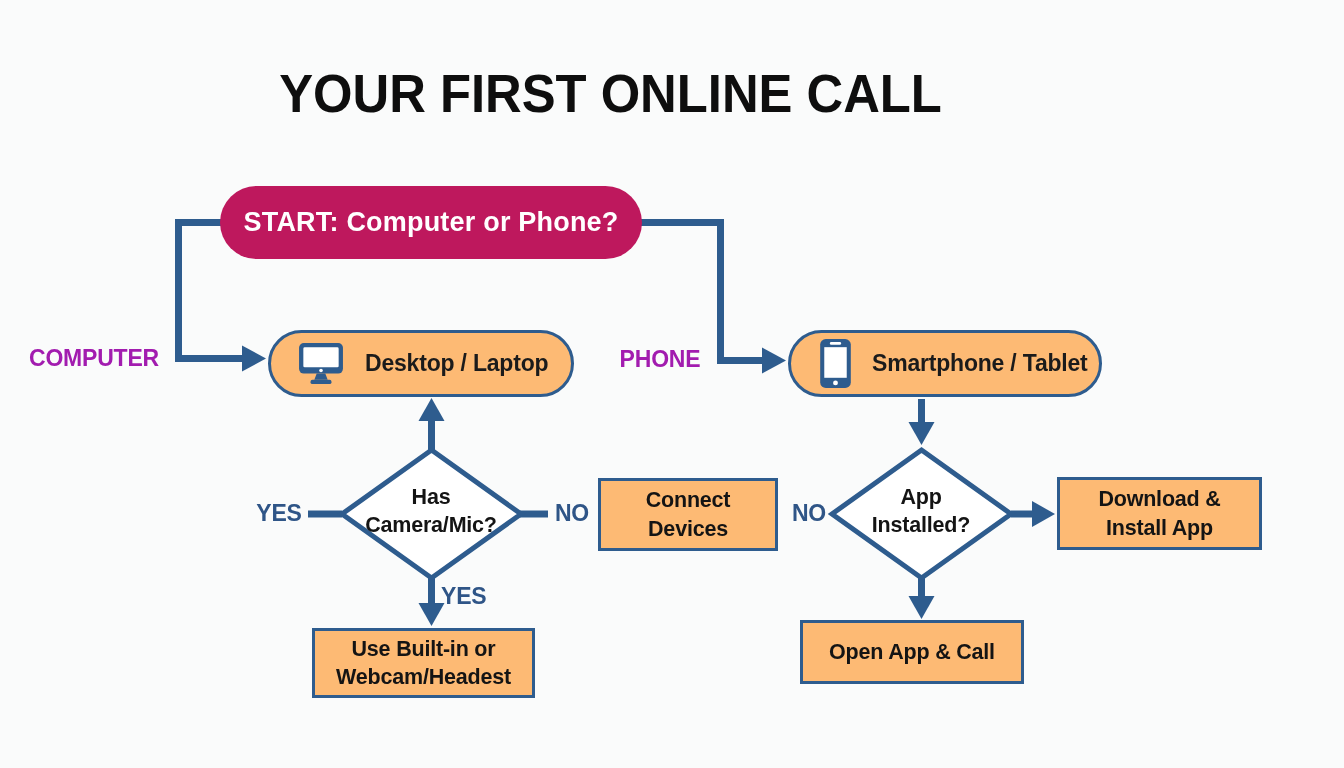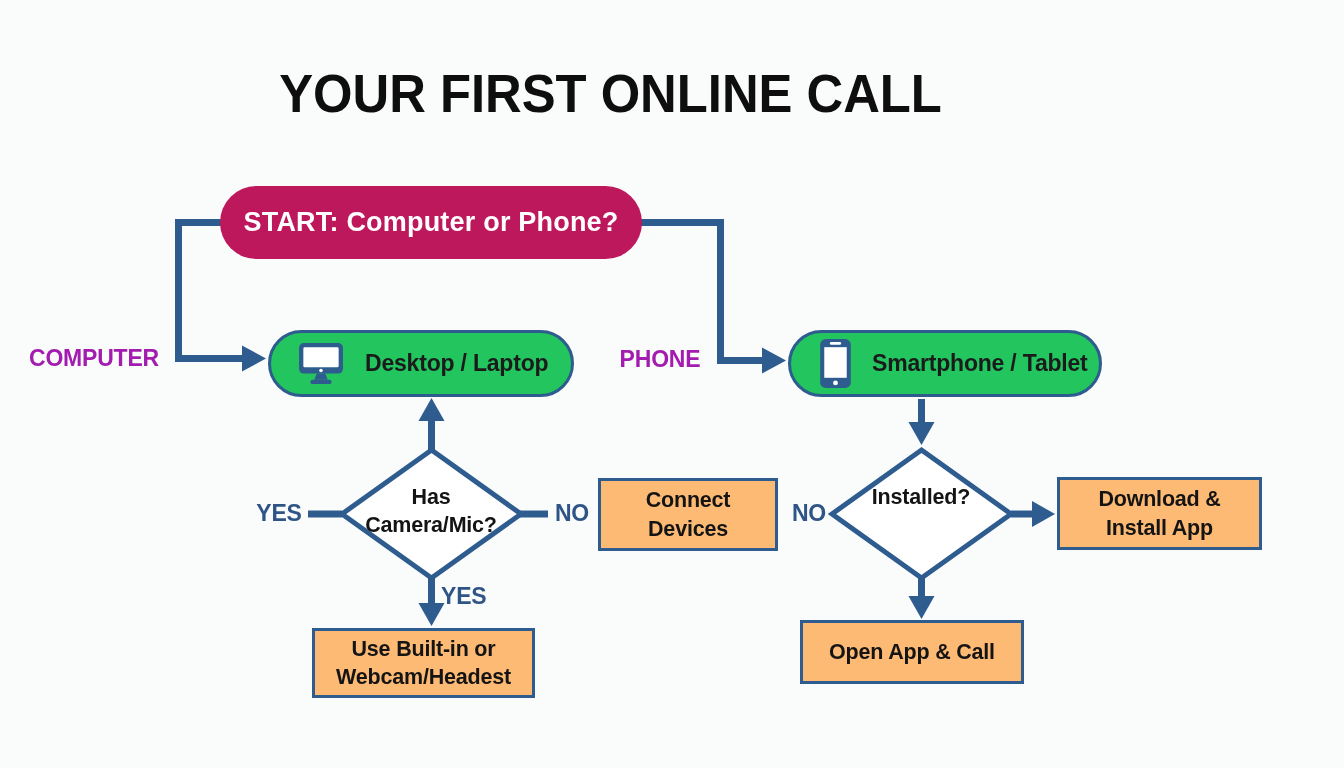--- a/index.html
+++ b/index.html
@@ -20,21 +20,21 @@
   .title span{display:inline-block;transform:scaleX(0.94);transform-origin:center;}
 
   .pill{
     left:220px;top:186px;width:422px;height:73px;border-radius:37px;
     background:#be185d;color:#ffffff;
     display:flex;align-items:center;justify-content:center;
     font-size:27px;font-weight:700;letter-spacing:0.2px;
   }
 
   .oval{
-    background:#22c55e;border:3.5px solid #2e5c8e;border-radius:34px;
+    background:#fdba74;border:3.5px solid #2e5c8e;border-radius:34px;
     display:flex;align-items:center;
     color:#1b1b1b;font-weight:700;font-size:23px;letter-spacing:-0.2px;
   }
   .oval-desktop{left:268px;top:330px;width:306px;height:67px;padding-left:27px;}
   .oval-phone{left:788px;top:330px;width:314px;height:67px;padding-left:29px;}
   .oval .icon{flex:0 0 auto;display:flex;align-items:center;justify-content:center;}
   .oval .lbl{margin-left:21px;white-space:nowrap;}
 
   .branch-label{
     position:absolute;z-index:2;color:#a21caf;font-weight:700;font-size:23px;
@@ -145,20 +145,21 @@
       </svg>
     </span>
     <span class="lbl">Smartphone / Tablet</span>
   </div>
 
   <div class="diamond-text dt-camera">
     <div>Has</div>
     <div>Camera/Mic?</div>
   </div>
   <div class="diamond-text dt-app">
+    <div>App</div>
     <div>Installed?</div>
   </div>
 
   <div class="edge-label yes-left">YES</div>
   <div class="edge-label no-left-diamond">NO</div>
   <div class="edge-label no-right-diamond">NO</div>
   <div class="edge-label yes-down">YES</div>
 
   <div class="node box box-connect">
     <div>Connect</div>

